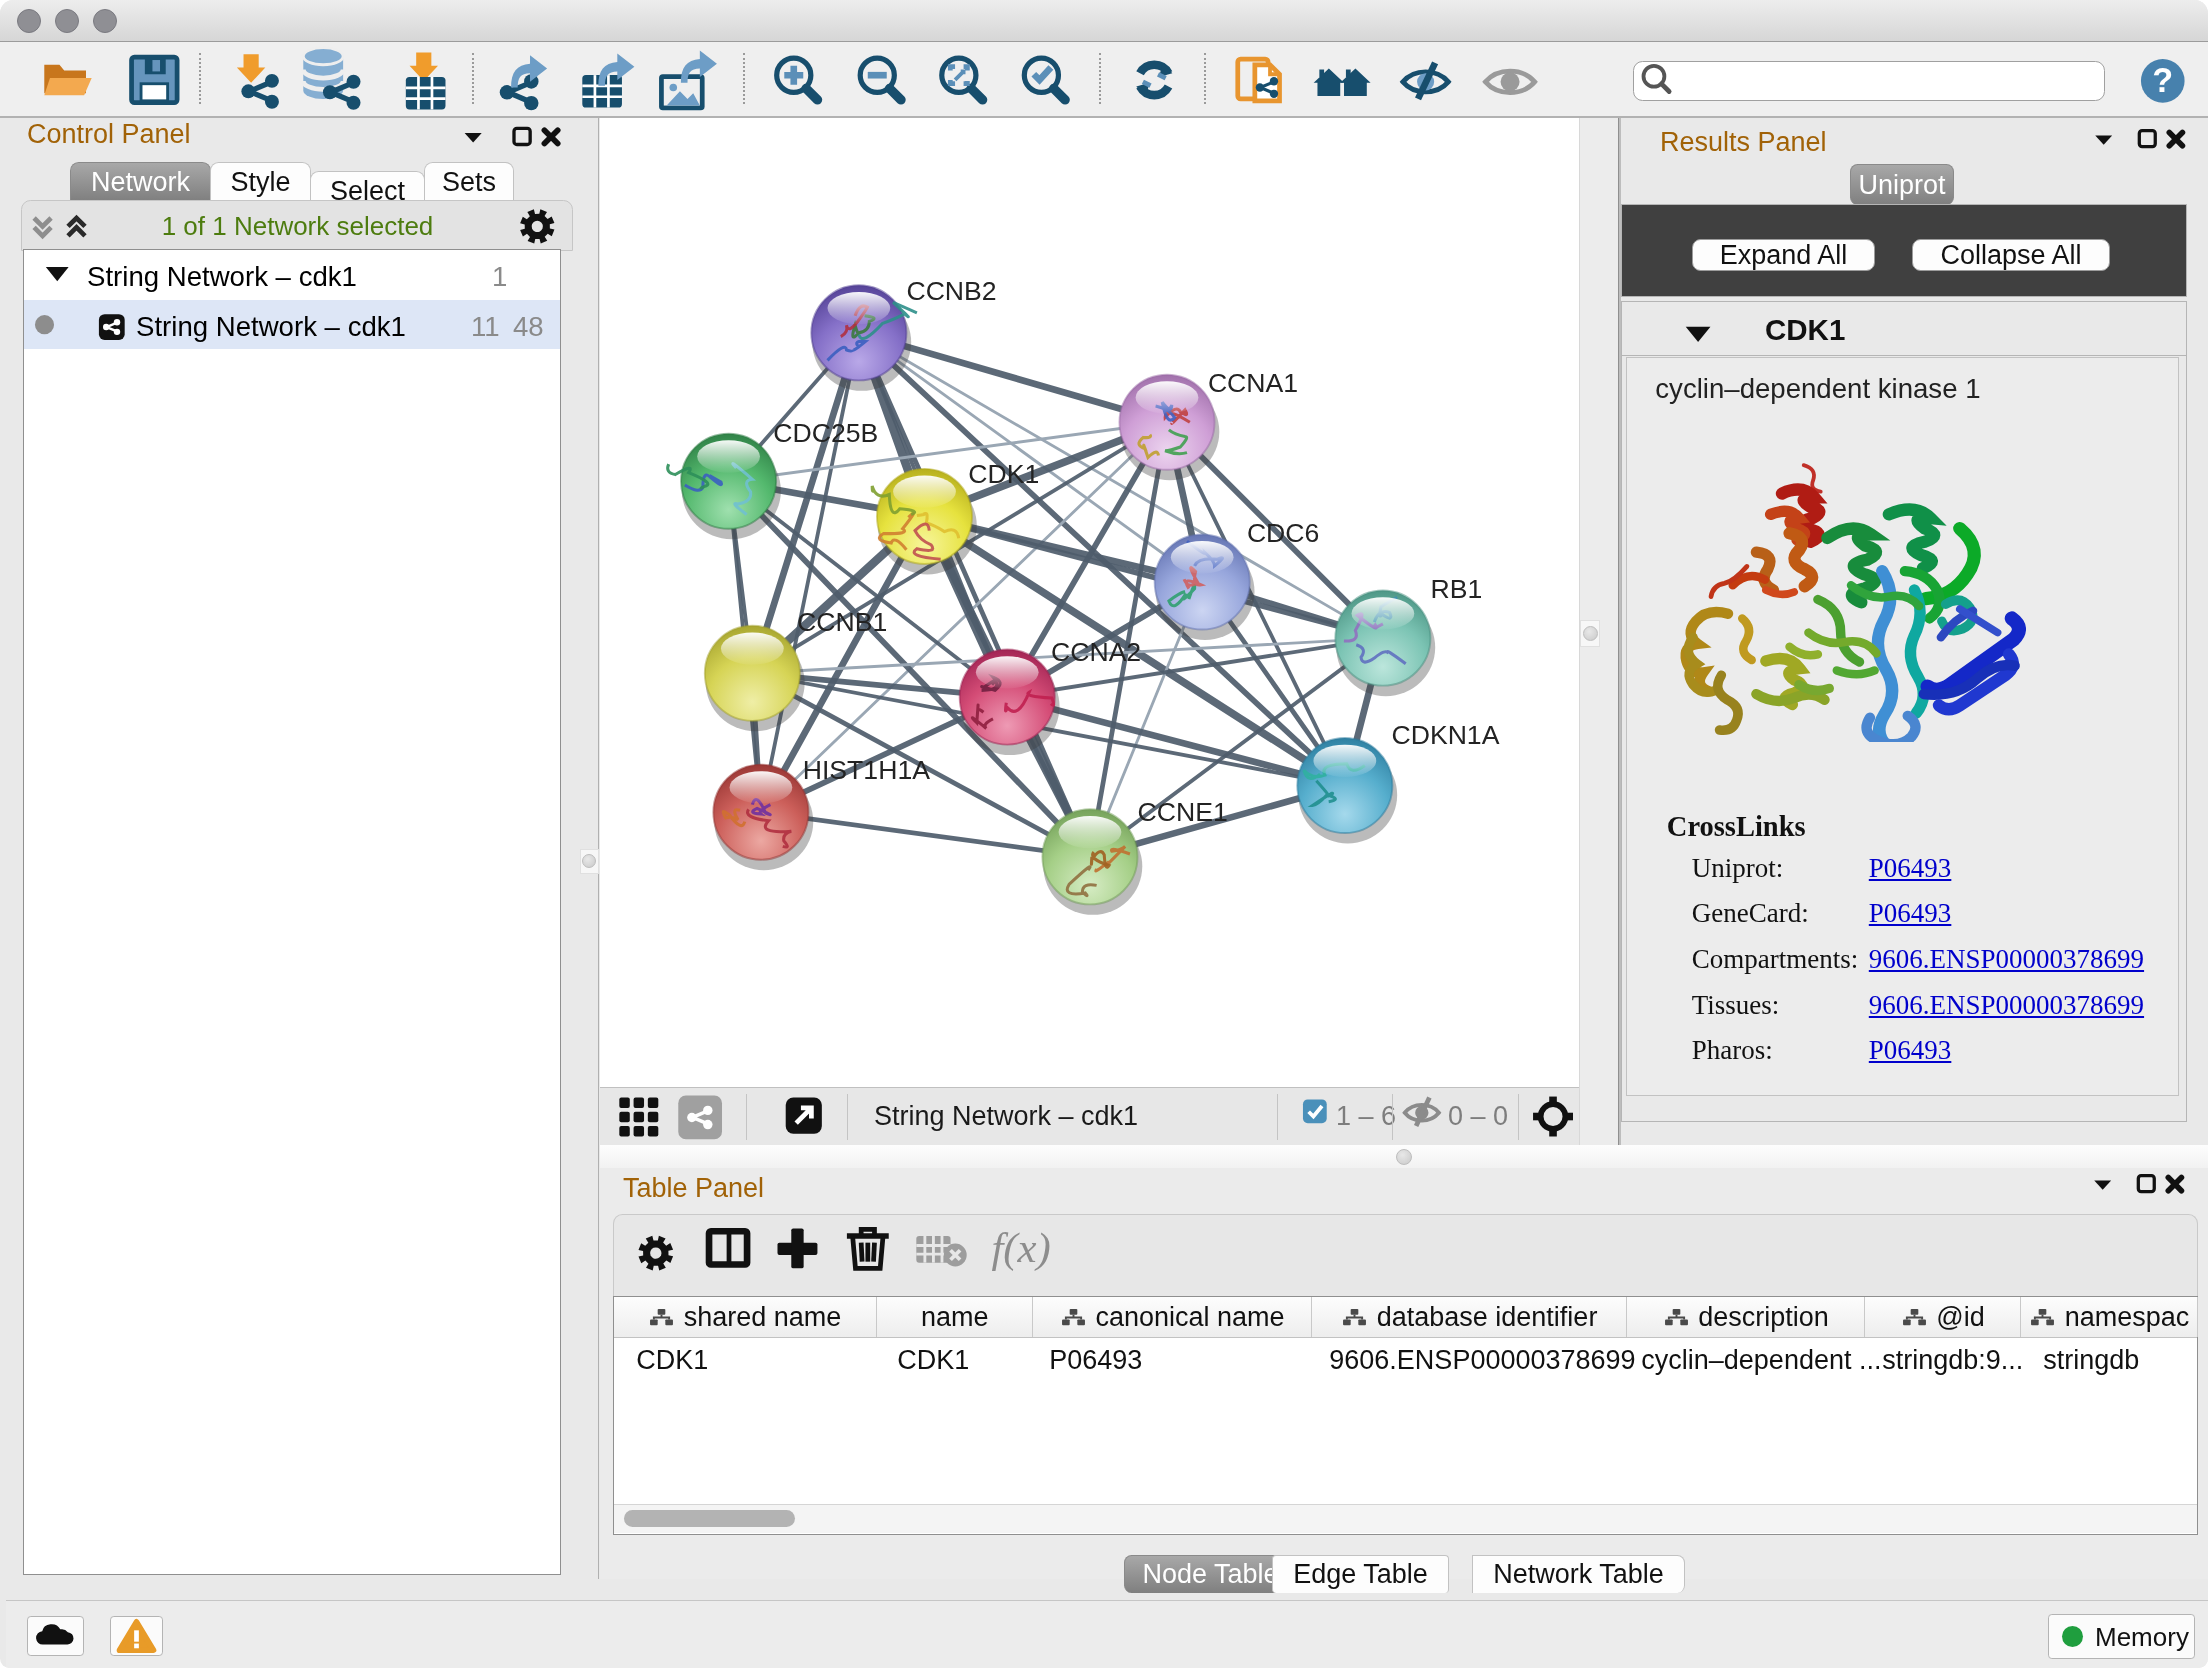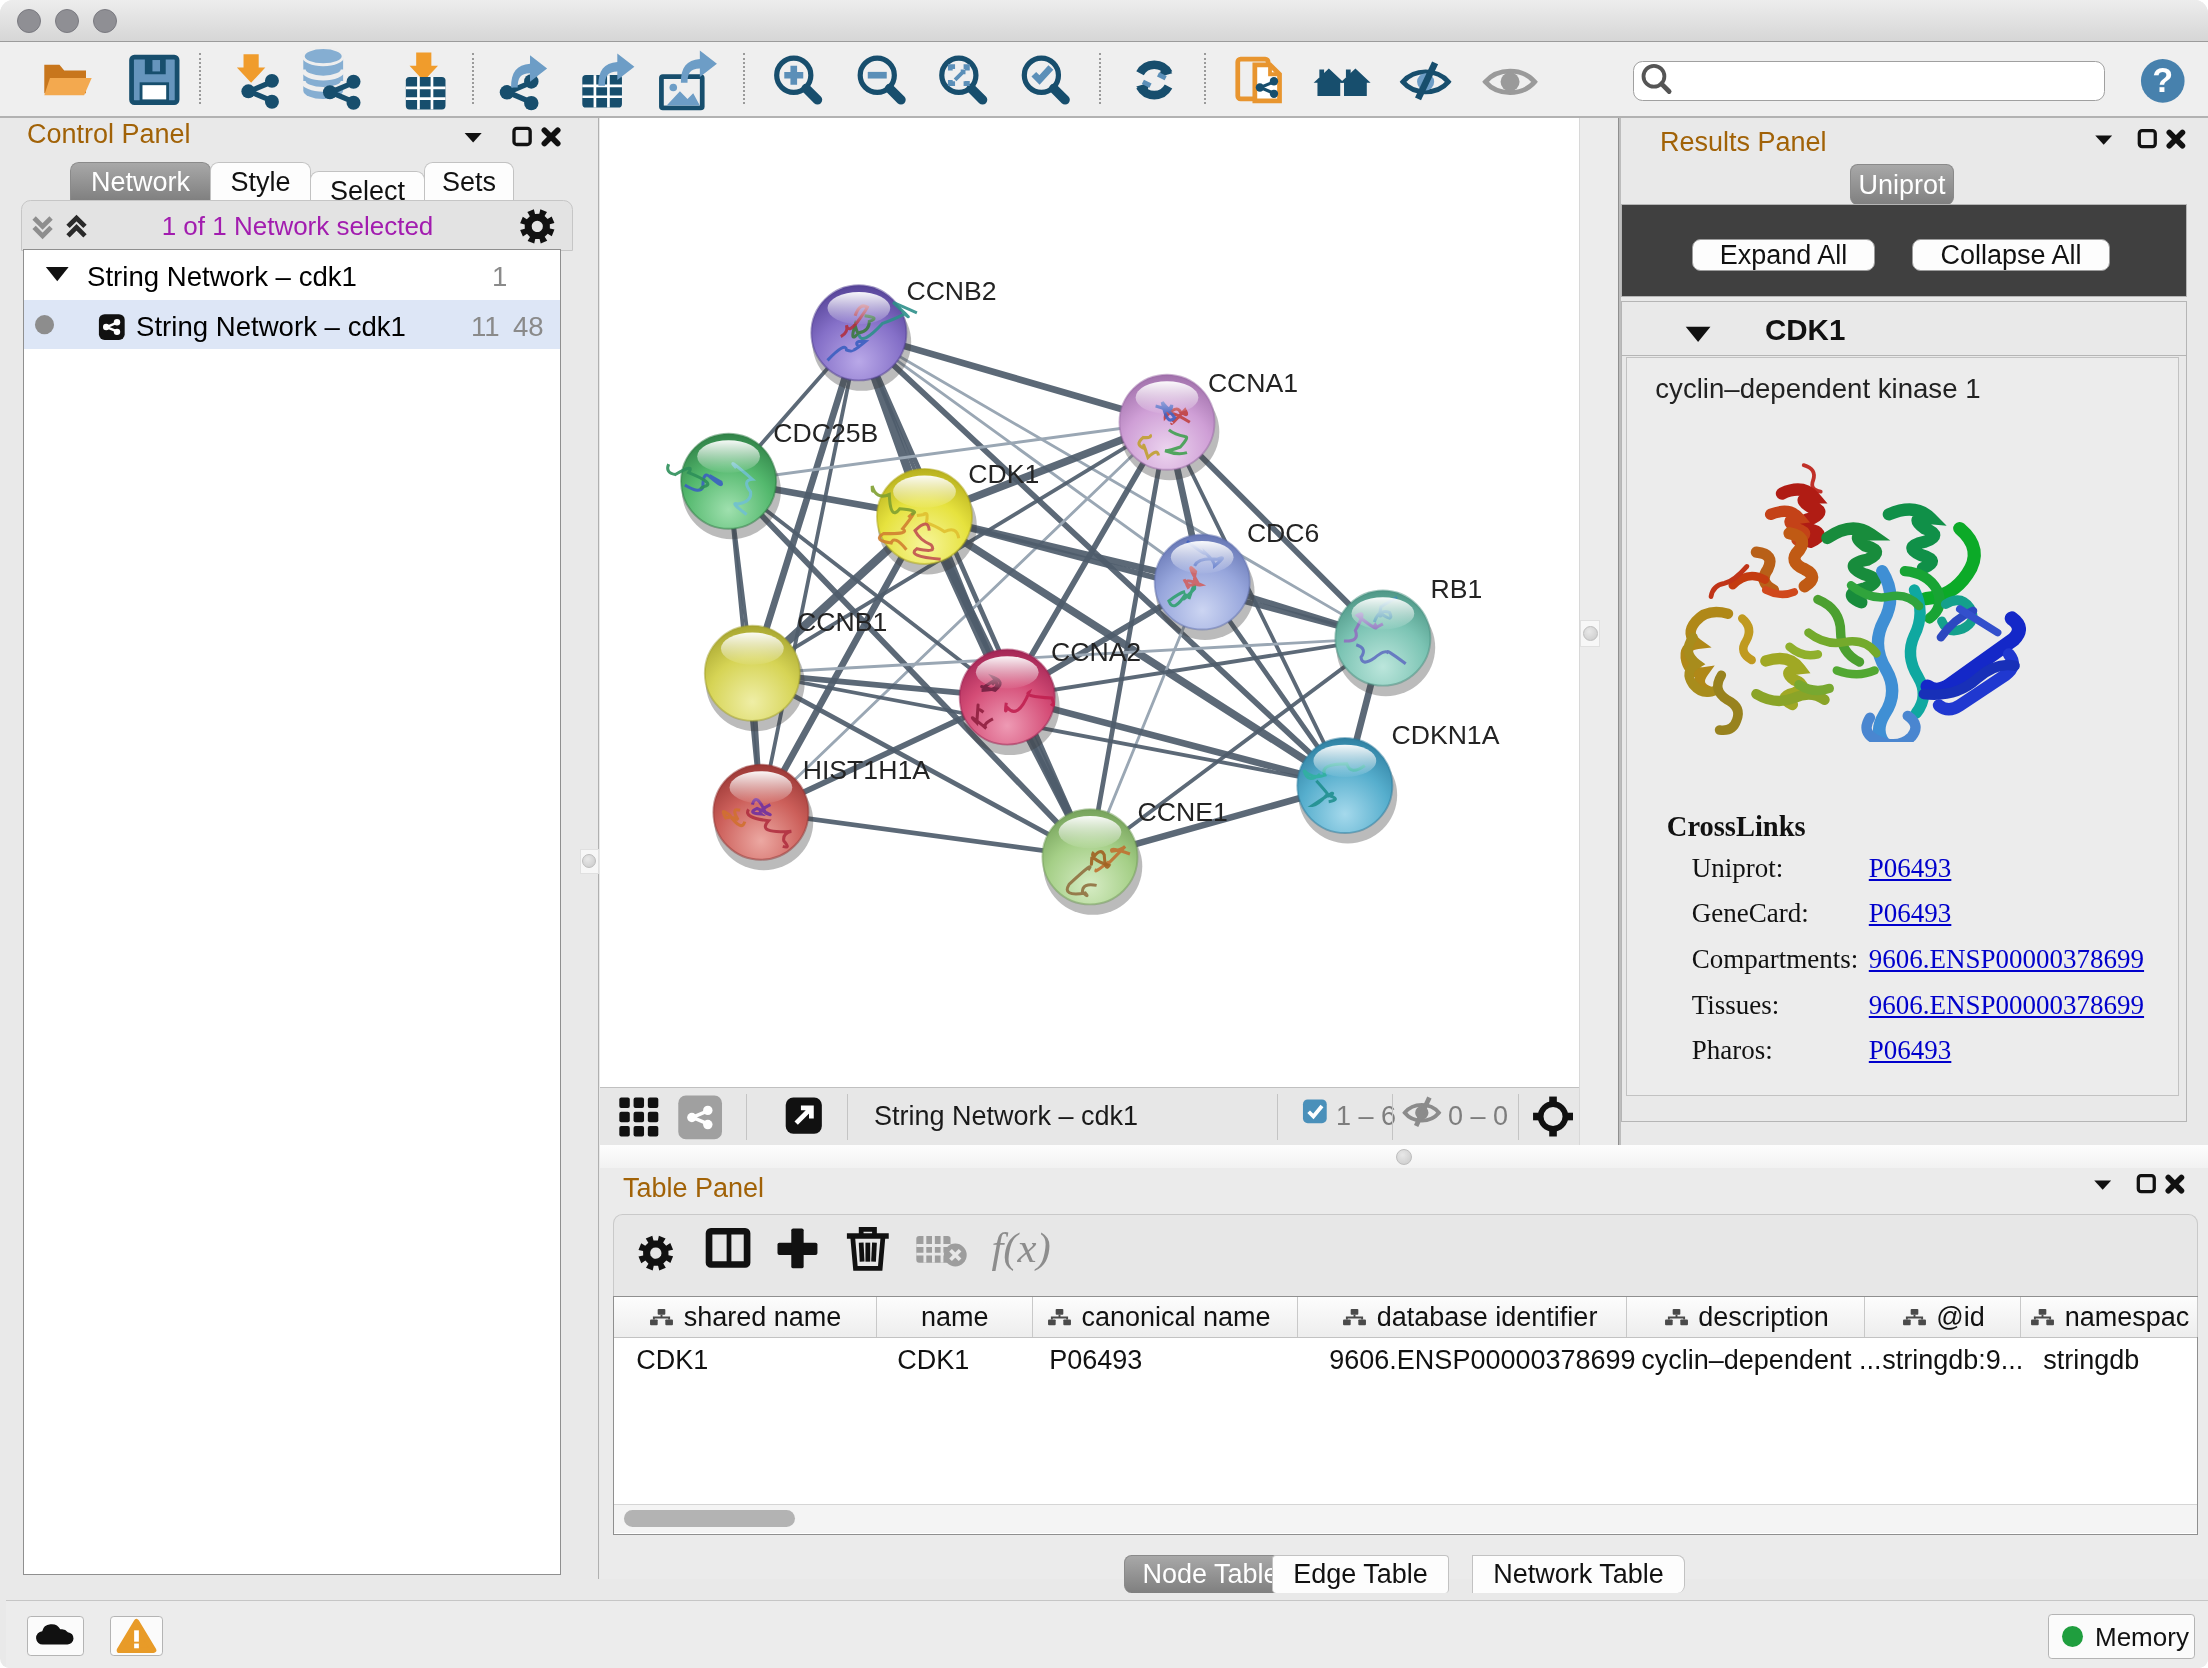--- a/index.html
+++ b/index.html
@@ -234,21 +234,21 @@
       <rect x="60" y="13" width="17" height="17" rx="3" fill="none" stroke="#111" stroke-width="3.5"></rect>
       <g stroke="#111" stroke-width="6" stroke-linecap="round">
           <path d="M 92 15 L 106 29 M 106 15 L 92 29"></path>
         </g>
     </svg>
     <div class="abs tab tabsel" style="left:70px;top:46px;width:139px;">Network</div>
     <div class="abs tab" style="left:210px;top:46px;width:99px;">Style</div>
     <div class="abs tab" style="left:310px;top:55px;width:113px;">Select</div>
     <div class="abs tab" style="left:424px;top:46px;width:88px;">Sets</div>
     <div id="cp-toolrow" class="abs">
-      <div class="abs" style="left:114px;top:9.5px;width:323px;text-align:center;font-size:26px;color:#a21caf;">1 of 1 Network selected</div>
+      <div class="abs" style="left:114px;top:9.5px;width:323px;text-align:center;font-size:26px;color:#4d7c0f;">1 of 1 Network selected</div>
       <svg class="abs" style="left:0;top:0;" width="550" height="49" viewBox="0 0 578 52">
         <g fill="none" stroke="#8e8e8e" stroke-width="5">
             <path d="M 10 18 L 19 27 L 28 18 M 10 28 L 19 37 L 28 28"></path>
           </g>
         <g fill="none" stroke="#2a2a2a" stroke-width="5">
             <path d="M 46 27 L 55 18 L 64 27 M 46 37 L 55 28 L 64 37"></path>
           </g>
         <g transform="translate(544,27) rotate(22)">
             <use href="#gearic"></use>
           </g>
@@ -683,21 +683,21 @@
       <div class="abs" style="left:0;top:0;width:100%;height:40px;background:linear-gradient(#fdfdfd,#ededed);border-bottom:1.9px solid #c2c2c2;"></div>
       <div class="abs hdr" style="left:0px;width:262px;">
           <svg width="25" height="21" viewBox="0 0 26 22">
             <use href="#colic"></use>
           </svg>
           <span>shared name</span>
         </div>
       <div class="abs hdr" style="left:263px;width:155px;">
           <span>name</span>
         </div>
-      <div class="abs hdr" style="left:396px;width:277px;padding-left:10px;">
+      <div class="abs hdr" style="left:420px;width:277px;">
           <svg width="25" height="21" viewBox="0 0 26 22">
             <use href="#colic"></use>
           </svg>
           <span>canonical name</span>
         </div>
       <div class="abs hdr" style="left:699px;width:313px;">
           <svg width="25" height="21" viewBox="0 0 26 22">
             <use href="#colic"></use>
           </svg>
           <span>database identifier</span>

